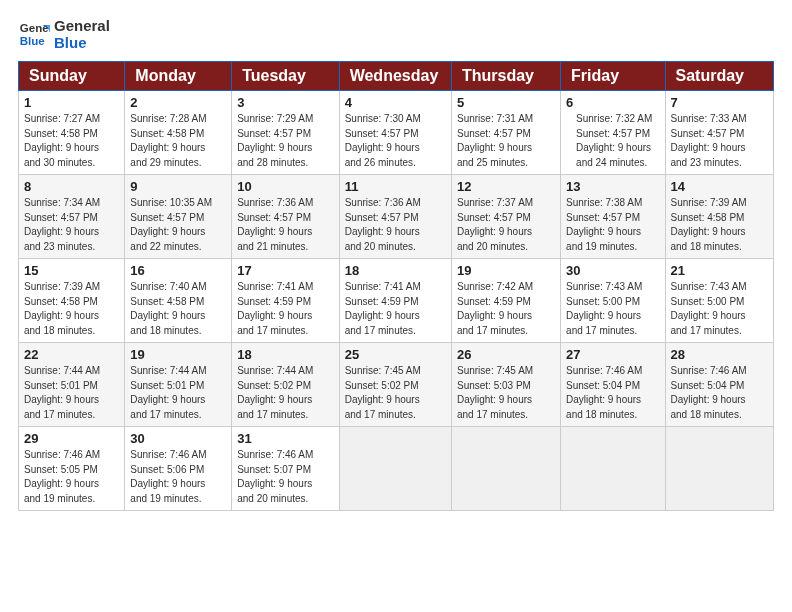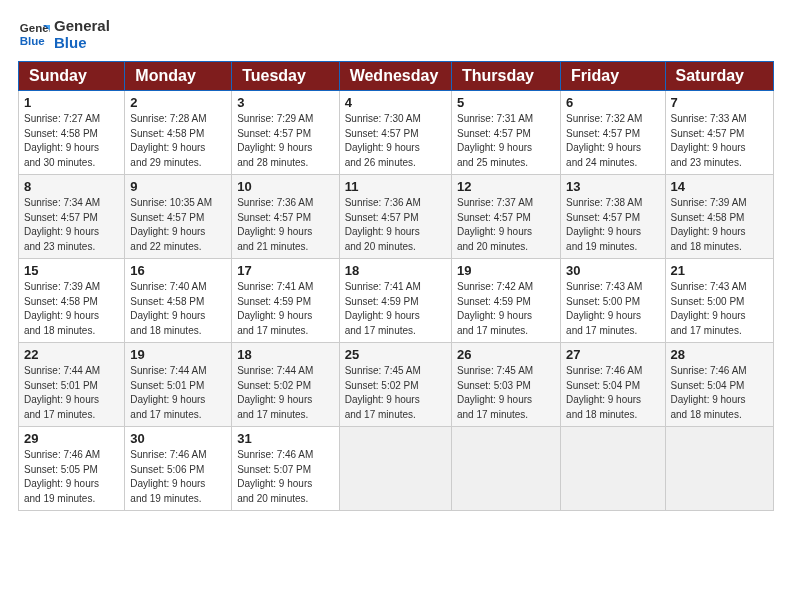--- a/index.html
+++ b/index.html
@@ -152,21 +152,21 @@
           </td>
           <td>
             <span class="day-num">5</span>
             <div class="day-info" style="white-space: pre-line;">Sunrise: 7:31 AM
 Sunset: 4:57 PM
 Daylight: 9 hours
 and 25 minutes.</div>
           </td>
           <td>
             <span class="day-num">6</span>
-            <div class="day-info" style="white-space: pre-line;">Sunrise: 7:32 AM
+            <div class="day-info" style="white-space: pre-line; margin-left: 10px;">Sunrise: 7:32 AM
 Sunset: 4:57 PM
 Daylight: 9 hours
 and 24 minutes.</div>
           </td>
           <td>
             <span class="day-num">7</span>
             <div class="day-info" style="white-space: pre-line;">Sunrise: 7:33 AM
 Sunset: 4:57 PM
 Daylight: 9 hours
 and 23 minutes.</div>

